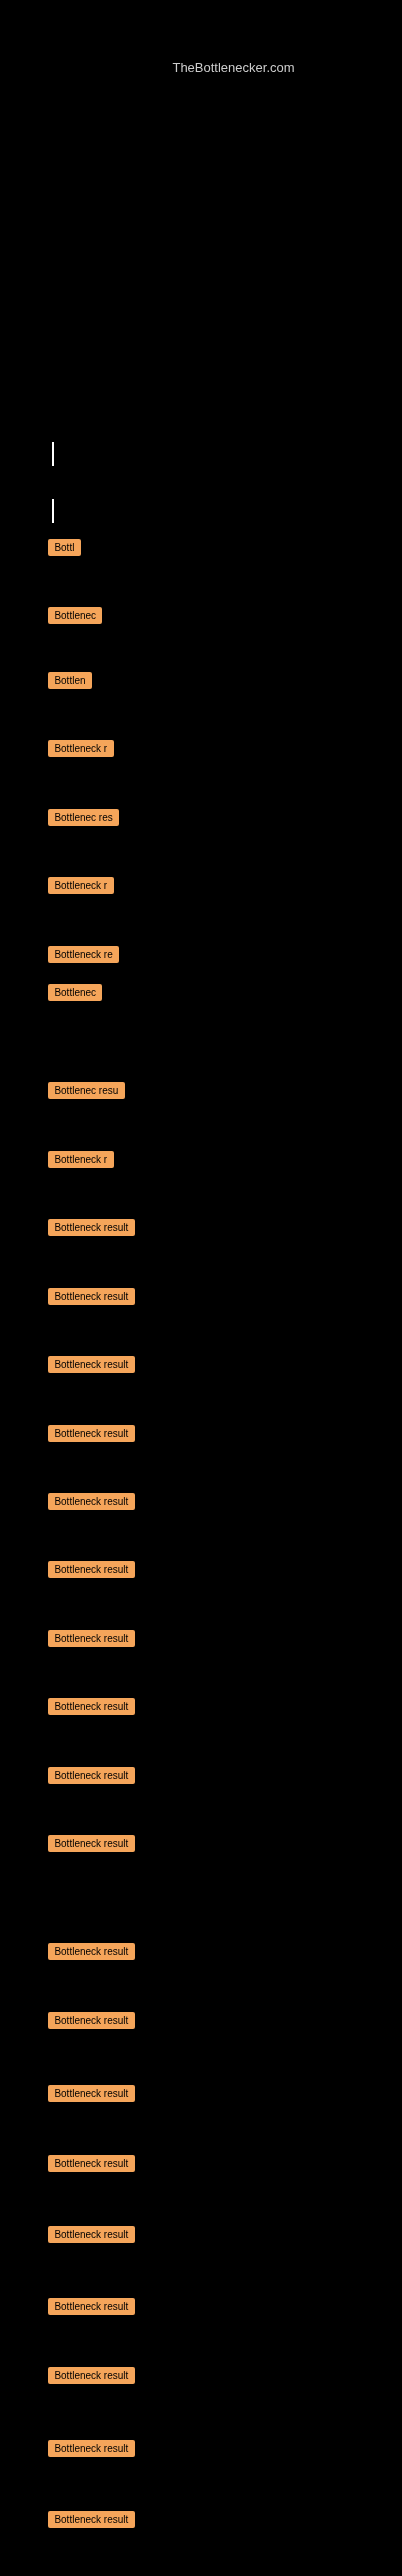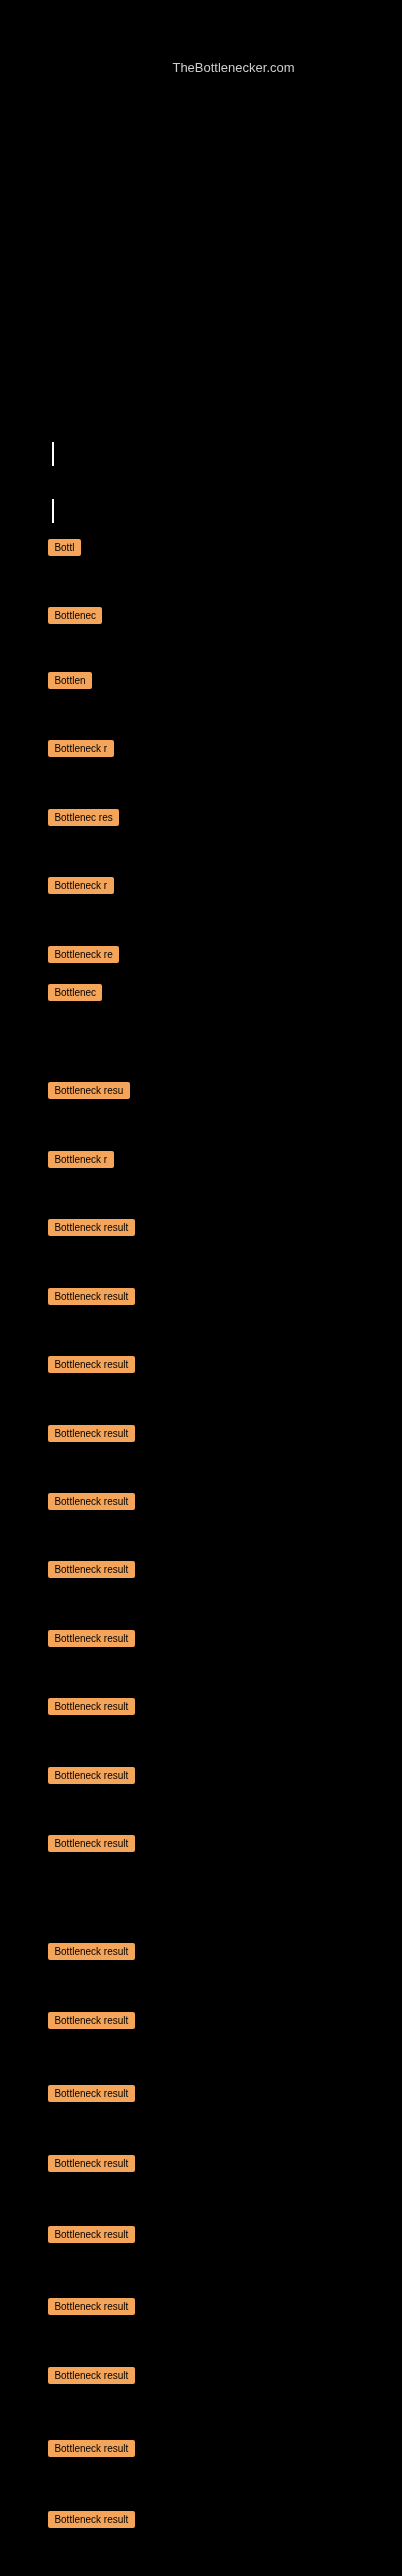--- a/index.html
+++ b/index.html
@@ -58,21 +58,21 @@
     <div class="cursor-line" style="top: 394px;"></div>
     <div class="cursor-line" style="top: 451px;"></div>
     <div class="bottleneck-item" style="top: 491px; max-width: 42px;">Bottl</div>
     <div class="bottleneck-item" style="top: 559px; max-width: 63px;">Bottlenec</div>
     <div class="bottleneck-item" style="top: 624px; max-width: 48px;">Bottlen</div>
     <div class="bottleneck-item" style="top: 692px; max-width: 76px;">Bottleneck r</div>
     <div class="bottleneck-item" style="top: 761px; max-width: 87px;">Bottlenec res</div>
     <div class="bottleneck-item" style="top: 829px; max-width: 76px;">Bottleneck r</div>
     <div class="bottleneck-item" style="top: 898px; max-width: 81px;">Bottleneck re</div>
     <div class="bottleneck-item" style="top: 936px; max-width: 64px;">Bottlenec</div>
-    <div class="bottleneck-item" style="top: 1034px; max-width: 93px;">Bottleneck resu</div>
+    <div class="bottleneck-item" style="top: 1034px; max-width: 93px;">Bottlenec resu</div>
     <div class="bottleneck-item" style="top: 1103px; max-width: 76px;">Bottleneck r</div>
     <div class="bottleneck-item" style="top: 1171px; max-width: 105px;">Bottleneck result</div>
     <div class="bottleneck-item" style="top: 1240px; max-width: 105px;">Bottleneck result</div>
     <div class="bottleneck-item" style="top: 1308px; max-width: 105px;">Bottleneck result</div>
     <div class="bottleneck-item" style="top: 1377px; max-width: 105px;">Bottleneck result</div>
     <div class="bottleneck-item" style="top: 1445px; max-width: 105px;">Bottleneck result</div>
     <div class="bottleneck-item" style="top: 1513px; max-width: 105px;">Bottleneck result</div>
     <div class="bottleneck-item" style="top: 1582px; max-width: 105px;">Bottleneck result</div>
     <div class="bottleneck-item" style="top: 1650px; max-width: 105px;">Bottleneck result</div>
     <div class="bottleneck-item" style="top: 1719px; max-width: 105px;">Bottleneck result</div>

